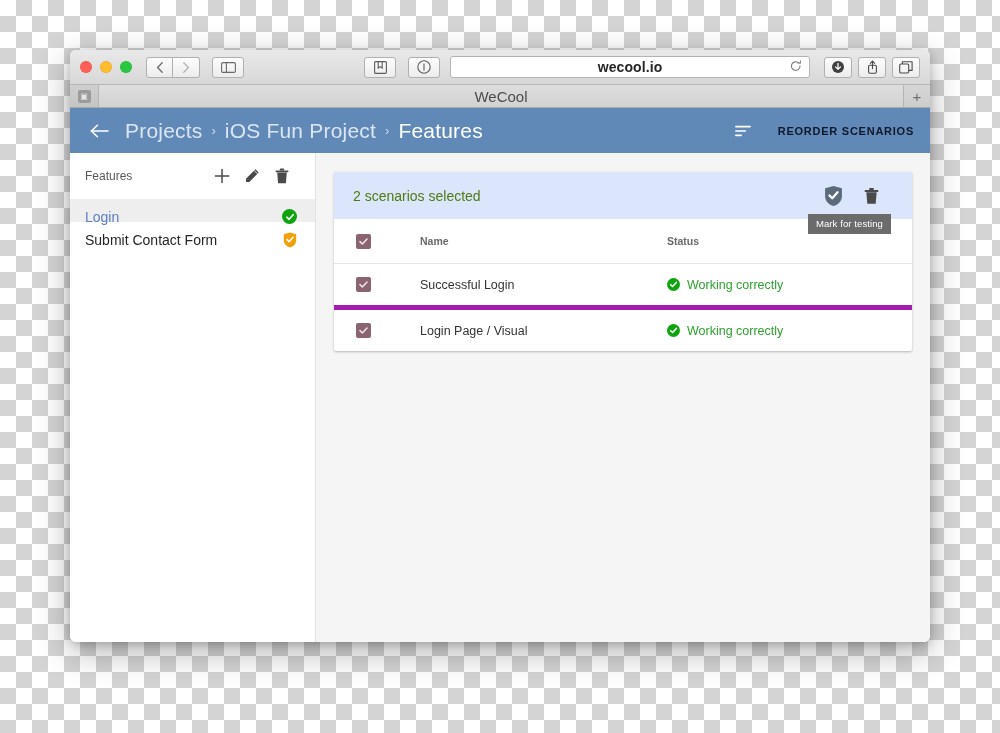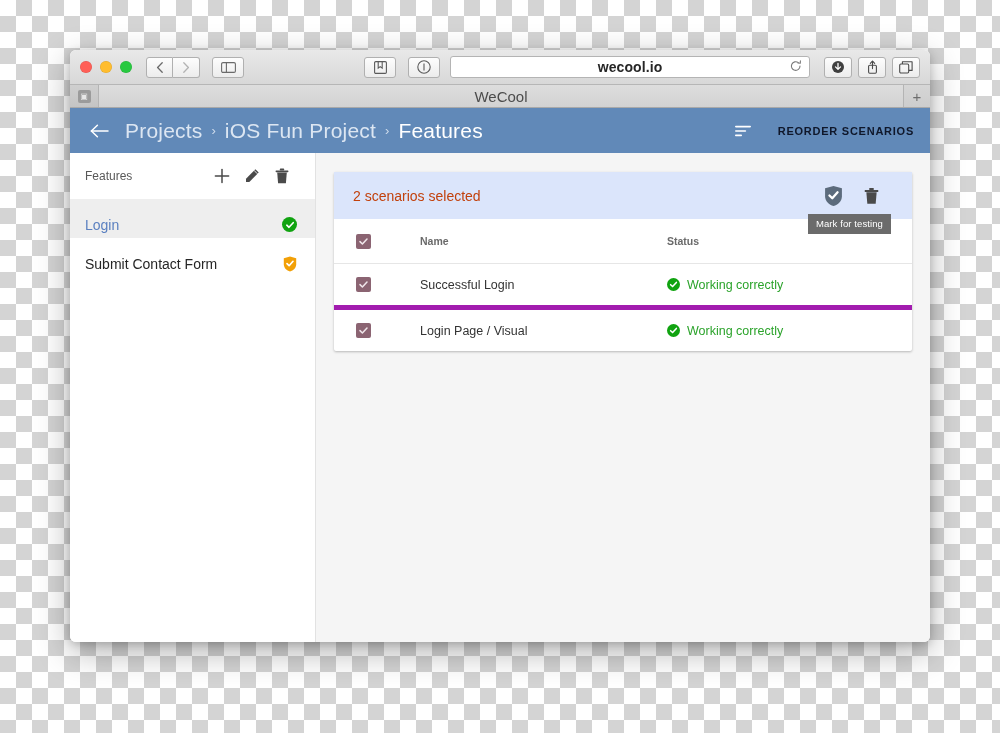--- a/index.html
+++ b/index.html
@@ -220,21 +220,21 @@
     flex: 1;
   }
   .sb-icon {
     width: 30px;
     display: flex;
     align-items: center;
     justify-content: center;
     color: #4a4a4a;
   }
   .feature-item {
-    height: 39px;
+    height: 23px;
     display: flex;
     align-items: center;
     padding: 12px 18px 0 15px;
     box-sizing: border-box;
   }
   .feature-item.selected { background: #eeeeee; }
   .feature-name {
     flex: 1;
     font-size: 14px;
     color: #262626;
@@ -269,21 +269,21 @@
     background: #dbe5fb;
     height: 47px;
     display: flex;
     align-items: center;
     padding: 0 22px 0 19px;
     box-sizing: border-box;
     position: relative;
   }
   .selection-text {
     font-size: 14px;
-    color: #c2410c;
+    color: #4d7c0f;
     flex: 1;
   }
   .sel-action {
     width: 38px;
     display: flex;
     align-items: center;
     justify-content: center;
     color: #5c6b7c;
   }
   .sel-action.trash { color: #4a4a4a; }

